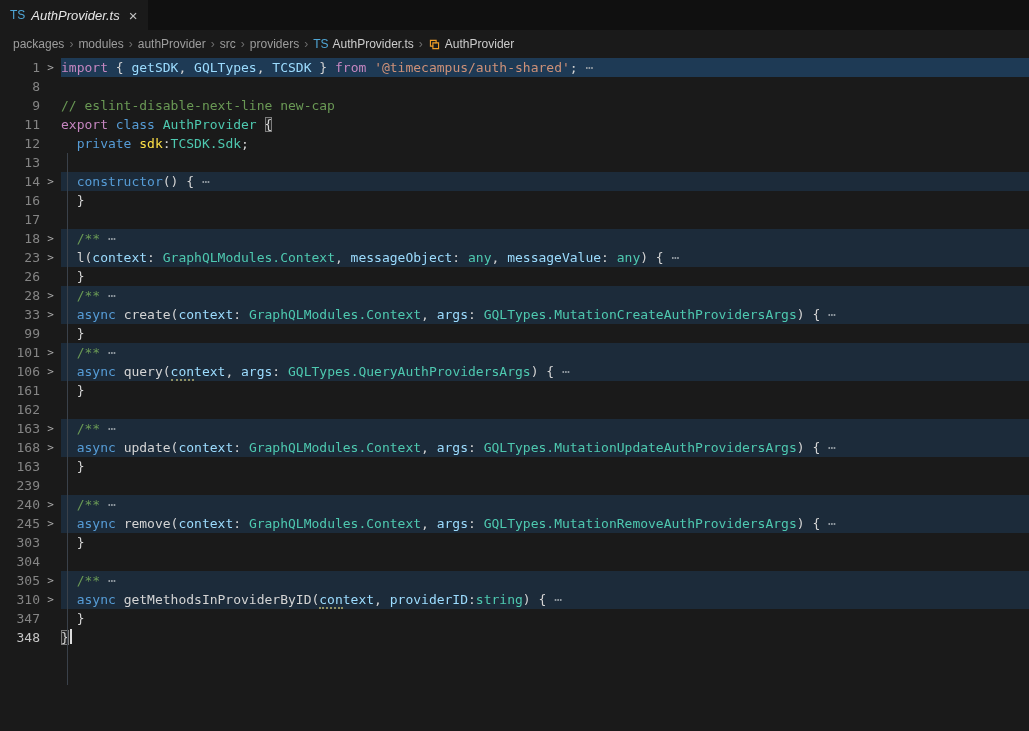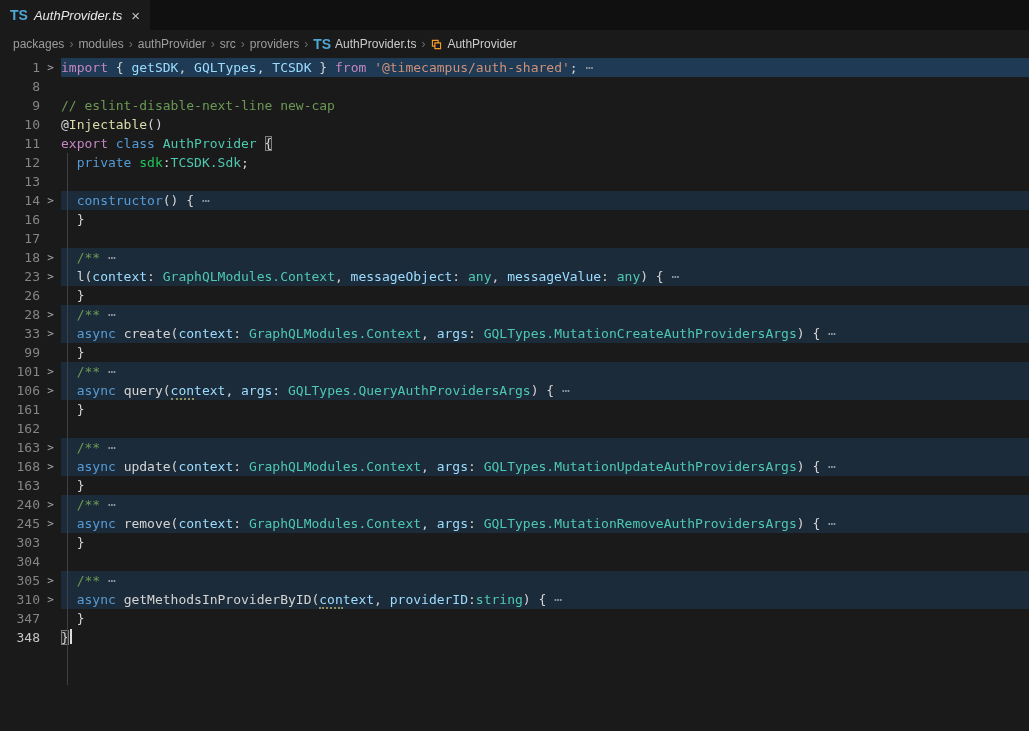--- a/index.html
+++ b/index.html
@@ -1,19 +1,19 @@
 <!DOCTYPE html>
 <html><head>
 <meta charset="utf-8">
 <style>
   html,body{margin:0;padding:0;}
   body{width:1029px;height:731px;overflow:hidden;background:#1a1a1a;font-family:"Liberation Sans",sans-serif;}
   .tabbar{height:30px;background:#101010;display:flex;align-items:stretch;}
   .tab{display:flex;align-items:center;padding:0 10px;background:#1a1a1a;cursor:pointer;}
-  .ts-ico{color:#4FA6D5;font-weight:bold;font-size:14px;margin-right:6px;letter-spacing:0;}
+  .ts-ico{color:#4FA6D5;font-weight:normal;font-size:12px;margin-right:6px;letter-spacing:0;}
   .tab-label{font-style:italic;font-size:13px;color:#e6e6e6;}
   .tab-close{color:#c5c5c5;font-size:15px;margin-left:9px;line-height:1;cursor:pointer;}
   .breadcrumbs{height:28px;background:#1a1a1a;display:flex;align-items:center;padding-left:13px;font-size:12px;color:#9d9d9d;white-space:nowrap;}
   .bc-item{cursor:pointer;display:flex;align-items:center;}
   .bc-item.bright{color:#cccccc;}
   .bc-sep{color:#6d6d6d;margin:0 5px;font-size:12px;}
   .bc-ico{margin-right:4px;display:inline-flex;align-items:center;}
   .editor{position:relative;height:673px;font-family:"DejaVu Sans Mono","Liberation Mono",monospace;font-size:13px;line-height:19px;}
   .row{display:flex;height:19px;}
   .gnum{width:40px;flex:none;text-align:right;color:#858585;user-select:none;}
@@ -84,33 +84,28 @@
       <div class="gnum">8</div>
       <div class="gfold"></div>
       <div class="code"></div>
     </div>
     <div class="row">
       <div class="gnum">9</div>
       <div class="gfold"></div>
       <div class="code"><span style="color: rgb(106, 153, 85);">// eslint-disable-next-line new-cap</span></div>
     </div>
     <div class="row">
-      <div class="gnum">10</div>
-      <div class="gfold"></div>
-      <div class="code"><span style="color: rgb(212, 212, 212);">@</span><span style="color: rgb(220, 220, 170);">Injectable</span><span style="color: rgb(212, 212, 212);">()</span></div>
-    </div>
-    <div class="row">
       <div class="gnum">11</div>
       <div class="gfold"></div>
       <div class="code"><span style="color: rgb(197, 134, 192);">export </span><span style="color: rgb(86, 156, 214);">class </span><span style="color: rgb(78, 201, 176);">AuthProvider </span><span class="bracket" style="color: rgb(212, 212, 212);">{</span></div>
     </div>
     <div class="row">
       <div class="gnum">12</div>
       <div class="gfold"></div>
-      <div class="code"><span style="color: rgb(212, 212, 212);">  </span><span style="color: rgb(86, 156, 214);">private </span><span style="color: #22c55e; text-align: center;">sdk</span><span style="color: rgb(212, 212, 212);">:</span><span style="color: rgb(78, 201, 176);">TCSDK.Sdk</span><span style="color: rgb(212, 212, 212);">;</span></div>
+      <div class="code"><span style="color: rgb(212, 212, 212);">  </span><span style="color: rgb(86, 156, 214);">private </span><span style="color: #fde047; text-align: center;">sdk</span><span style="color: rgb(212, 212, 212);">:</span><span style="color: rgb(78, 201, 176);">TCSDK.Sdk</span><span style="color: rgb(212, 212, 212);">;</span></div>
     </div>
     <div class="row">
       <div class="gnum">13</div>
       <div class="gfold"></div>
       <div class="code"></div>
     </div>
     <div class="row">
       <div class="gnum">14</div>
       <div class="gfold">&gt;</div>
       <div class="code" style="background: rgb(28, 43, 58);"><span style="color: rgb(212, 212, 212);">  </span><span style="color: rgb(86, 156, 214);">constructor</span><span style="color: rgb(212, 212, 212);">() {</span><span style="color: rgb(143, 152, 160);"> ⋯</span></div>
@@ -184,20 +179,25 @@
       <div class="gnum">168</div>
       <div class="gfold">&gt;</div>
       <div class="code" style="background: rgb(28, 43, 58);"><span style="color: rgb(212, 212, 212);">  </span><span style="color: rgb(86, 156, 214);">async </span><span style="color: rgb(212, 212, 212);">update</span><span style="color: rgb(212, 212, 212);">(</span><span style="color: rgb(156, 220, 254);">context</span><span style="color: rgb(212, 212, 212);">: </span><span style="color: rgb(78, 201, 176);">GraphQLModules.Context</span><span style="color: rgb(212, 212, 212);">, </span><span style="color: rgb(156, 220, 254);">args</span><span style="color: rgb(212, 212, 212);">: </span><span style="color: rgb(78, 201, 176);">GQLTypes.MutationUpdateAuthProvidersArgs</span><span style="color: rgb(212, 212, 212);">) {</span><span style="color: rgb(143, 152, 160);"> ⋯</span></div>
     </div>
     <div class="row">
       <div class="gnum">163</div>
       <div class="gfold"></div>
       <div class="code"><span style="color: rgb(212, 212, 212);">  }</span></div>
     </div>
     <div class="row">
+      <div class="gnum">239</div>
+      <div class="gfold"></div>
+      <div class="code"></div>
+    </div>
+    <div class="row">
       <div class="gnum">240</div>
       <div class="gfold">&gt;</div>
       <div class="code" style="background: rgb(28, 43, 58);"><span style="color: rgb(212, 212, 212);">  </span><span style="color: rgb(106, 153, 85);">/**</span><span style="color: rgb(143, 152, 160);"> ⋯</span></div>
     </div>
     <div class="row">
       <div class="gnum">245</div>
       <div class="gfold">&gt;</div>
       <div class="code" style="background: rgb(28, 43, 58);"><span style="color: rgb(212, 212, 212);">  </span><span style="color: rgb(86, 156, 214);">async </span><span style="color: rgb(212, 212, 212);">remove</span><span style="color: rgb(212, 212, 212);">(</span><span style="color: rgb(156, 220, 254);">context</span><span style="color: rgb(212, 212, 212);">: </span><span style="color: rgb(78, 201, 176);">GraphQLModules.Context</span><span style="color: rgb(212, 212, 212);">, </span><span style="color: rgb(156, 220, 254);">args</span><span style="color: rgb(212, 212, 212);">: </span><span style="color: rgb(78, 201, 176);">GQLTypes.MutationRemoveAuthProvidersArgs</span><span style="color: rgb(212, 212, 212);">) {</span><span style="color: rgb(143, 152, 160);"> ⋯</span></div>
     </div>
     <div class="row">

